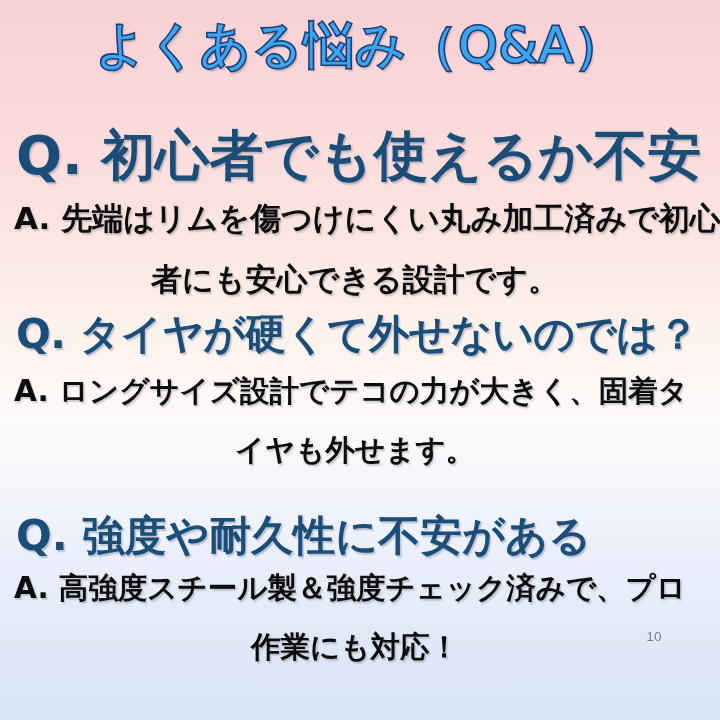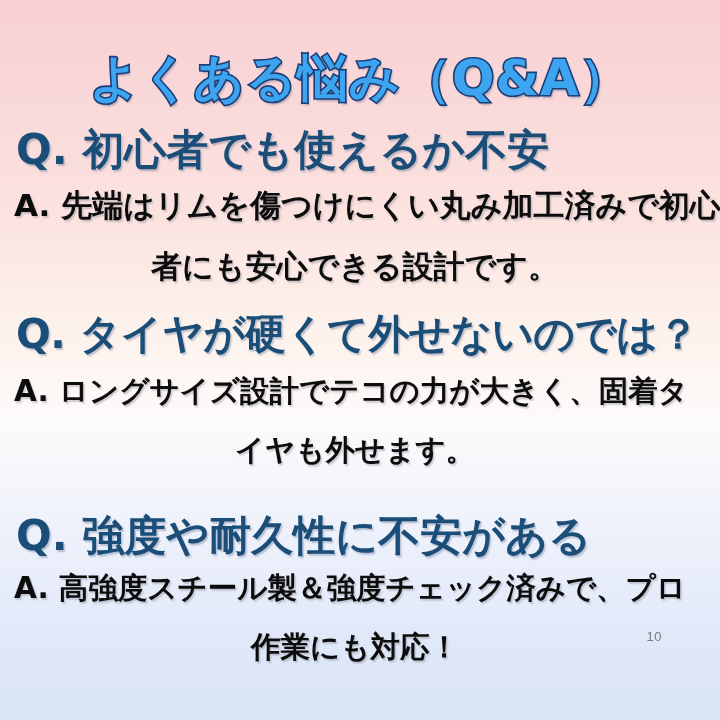--- a/index.html
+++ b/index.html
@@ -37,30 +37,29 @@
     position: absolute;
     top: 18px;
     left: 0;
     width: 720px;
     text-align: center;
   }
   .title {
     display: inline-block;
     font-family: "DejaVu Sans", "Liberation Sans", sans-serif;
     font-size: 50px;
-    font-weight: bold;
+    font-weight: normal;
     letter-spacing: 1px;
     color: #3da5f0;
     -webkit-text-stroke: 3.2px #1b3f7a;
     paint-order: stroke fill;
     text-shadow:
        2px 3px 2px rgba(40,60,110,0.30);
     white-space: nowrap;
     line-height: 1.08;
-    margin-top: 33px;
   }
 
   
   .qa-block {
     position: absolute;
     left: 0;
     width: 720px;
   }
 
   .q-line {
@@ -93,21 +92,21 @@
   }
   .a-line-2 {
     display: block;
     white-space: nowrap;
     text-align: center;
     margin-top: 20px;
   }
 
   
   #qa-1 { top: 126px; }
-  #qa-1 .q-line { font-size: 42px; }
+  #qa-1 .q-line { font-size: 54px; }
   #qa-1 .a-para { margin-top: 12px; font-size: 31px; }
 
   #qa-2 { top: 312px; }
   #qa-2 .q-line { font-size: 41px; letter-spacing: -0.5px; }
   #qa-2 .a-para { margin-top: 14px; font-size: 29.5px; }
 
   #qa-3 { top: 512px; }
   #qa-3 .q-line { font-size: 42px; }
   #qa-3 .a-para { margin-top: 10px; font-size: 29.5px; }
 

